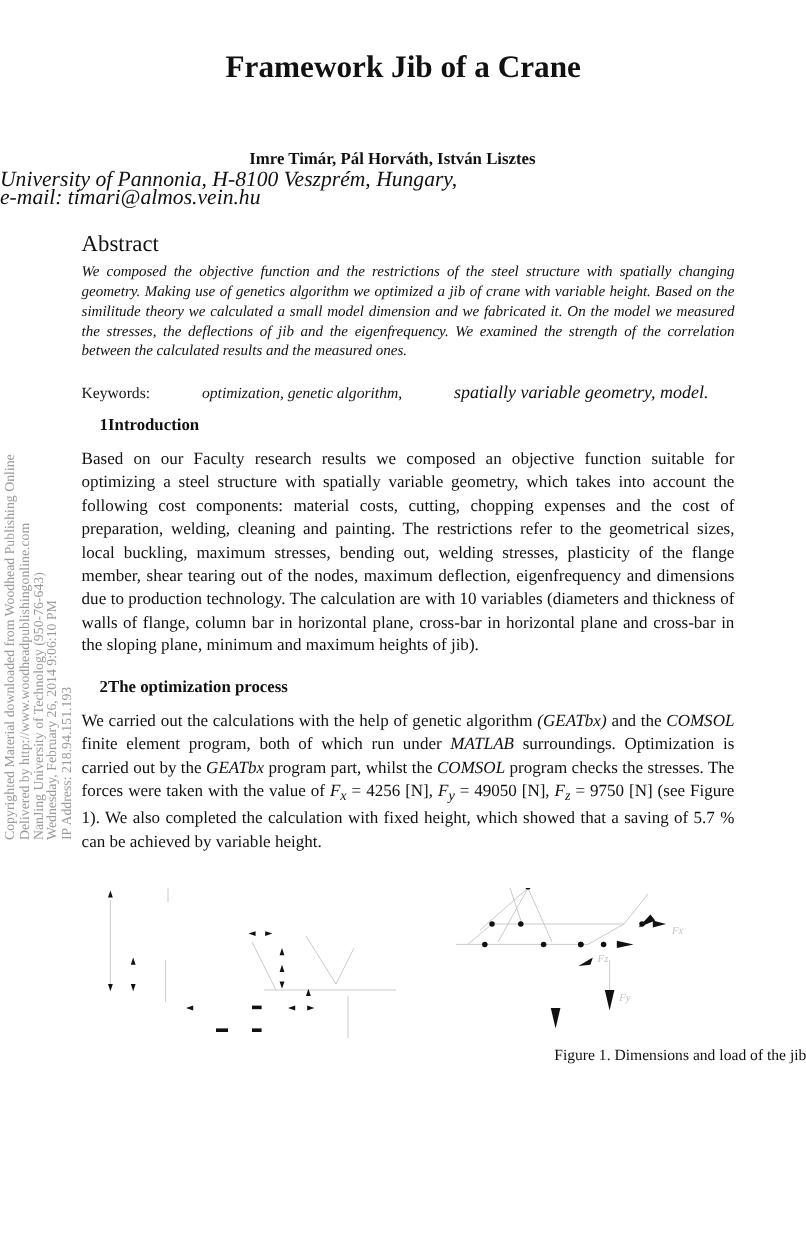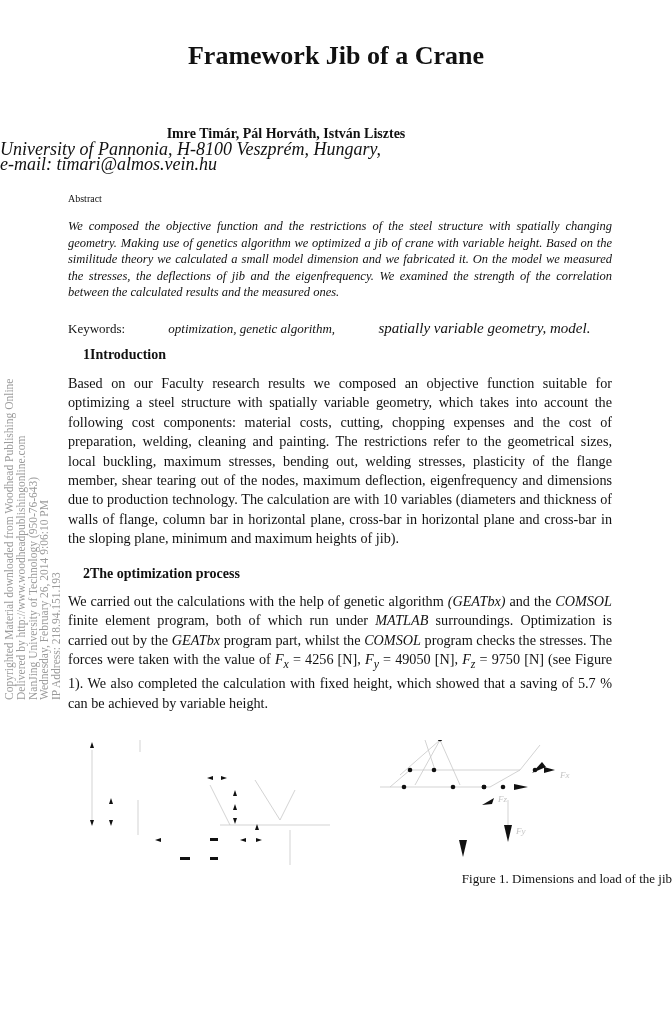--- a/index.html
+++ b/index.html
@@ -1,24 +1,24 @@
 <!DOCTYPE html>
 <html><head>
 <meta charset="utf-8">
 <style>
   html, body { margin: 0; padding: 0; background: #ffffff; }
   body { width: 672px; height: 1036px; position: relative; overflow: hidden;
          font-family: "Liberation Serif", serif; color: #111; }
   .title { position: absolute; left: 0; width: 672px; top: 40px; text-align: center;
            font-weight: bold; font-size: 26px; line-height: 32px; }
   .authors { position: absolute; left: 0; width: 572px; top: 125px; text-align: center;
-             font-weight: bold; font-size: 14px; line-height: 17px; }
+             font-weight: bold; font-size: 14px; line-height: 17px; padding-left: 41px; }
   .affil { position: absolute; left: 0; width: 672px; top: 142px; text-align: left;
            font-style: italic; font-size: 18px; line-height: 15px; }
-  .abstract-label { position: absolute; left: 68px; top: 193px; font-size: 10px; }
+  .abstract-label { position: absolute; left: 68px; top: 193px; font-size: 19px; }
   .abstract { position: absolute; left: 68px; top: 218px; width: 544px; font-style: italic;
               font-size: 12.5px; line-height: 16.6px; text-align: justify; }
   .keywords { position: absolute; left: 68px; top: 320px; font-size: 13px; line-height: 16px; }
   .keywords .kw { font-style: italic; margin-left: 40px; }
   .kw-big { font-size: 15px; }
   .h1 { position: absolute; left: 68px; font-weight: bold; font-size: 14px; text-align: right; }
   .h1 .num { display: inline-block; width: 22px; }
   .body { position: absolute; left: 68px; width: 544px; font-size: 14.2px; line-height: 19.4px;
           text-align: justify; }
   .body i { font-style: italic; }

